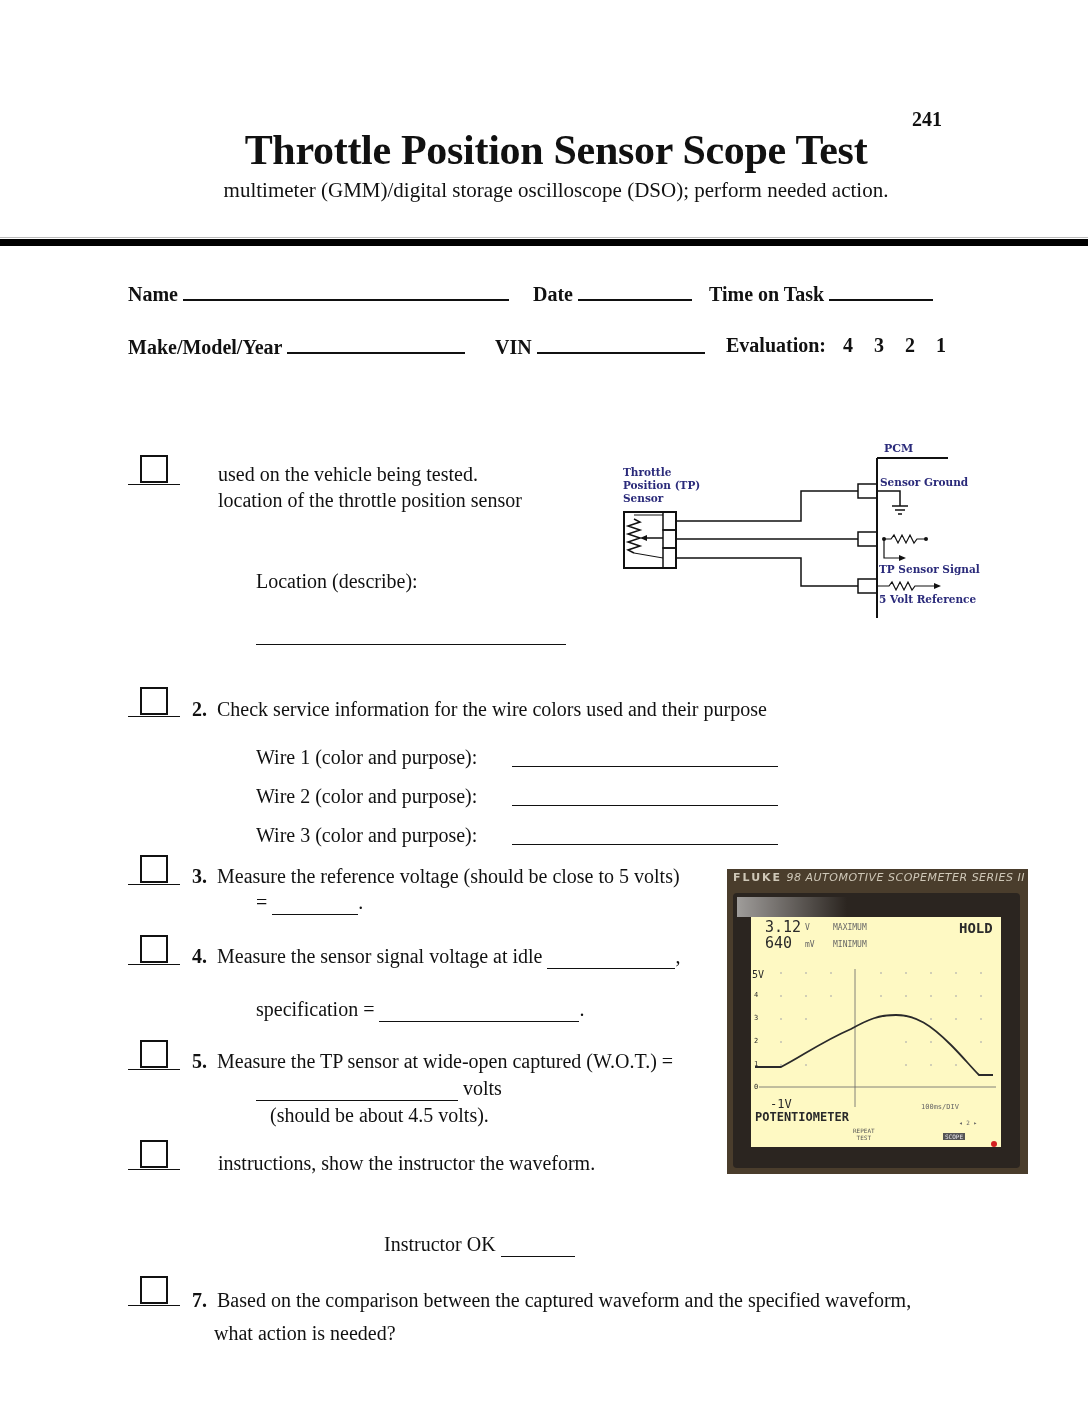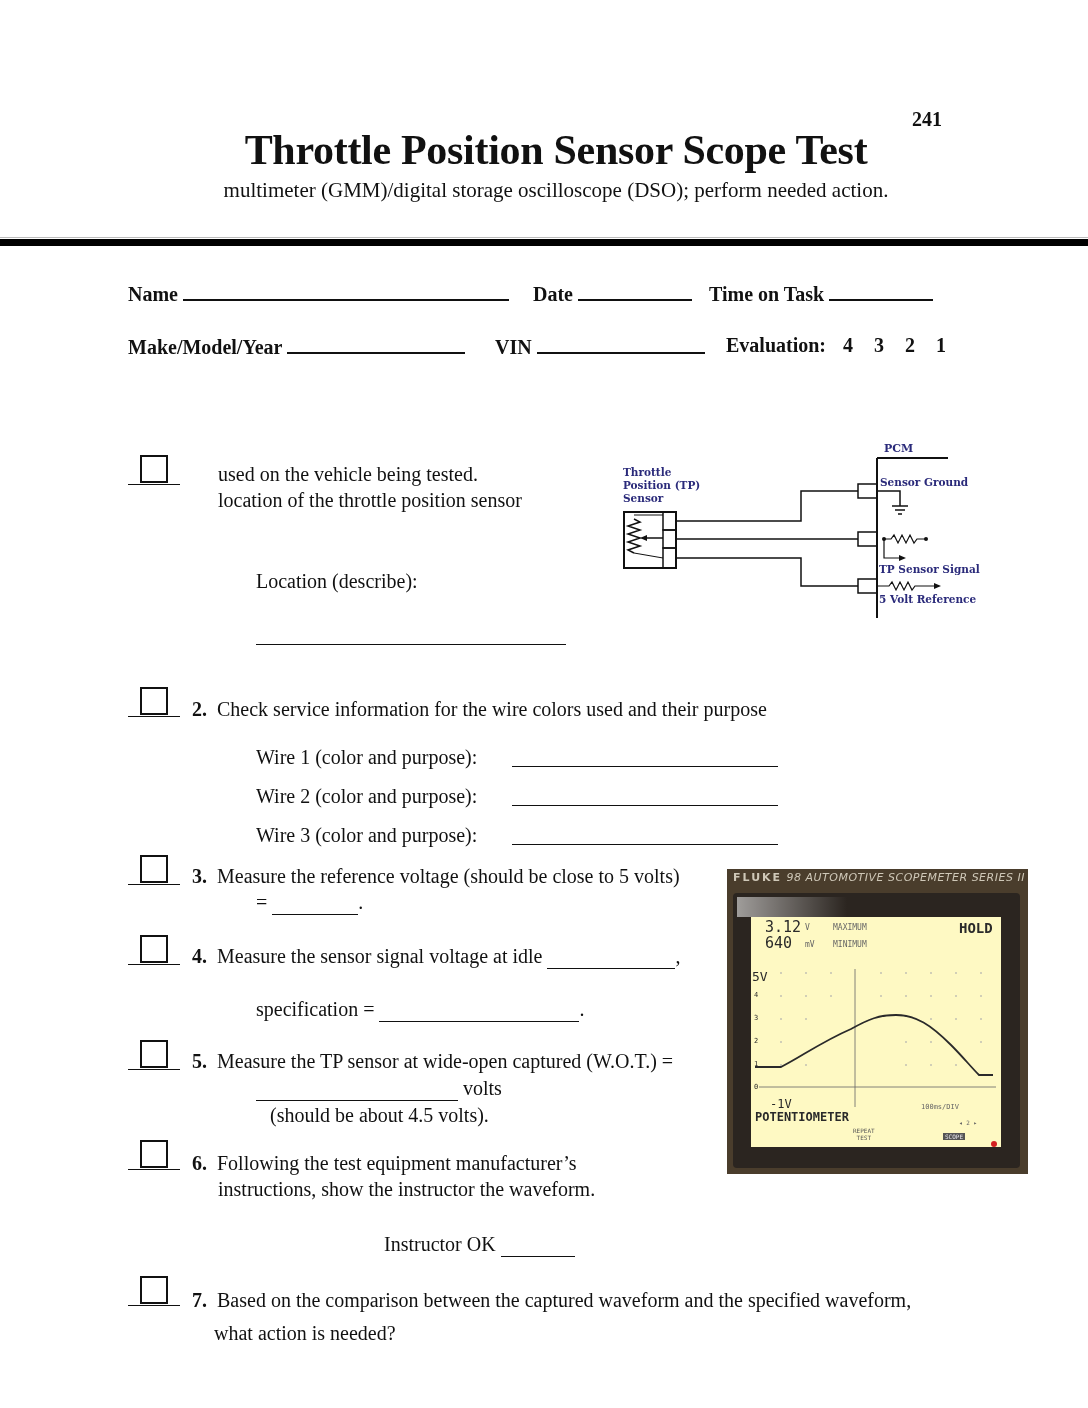--- a/index.html
+++ b/index.html
@@ -187,21 +187,20 @@
   <span class="uline" style="width:202px;"></span>
   <span>volts</span>
 </div>
 <div class="abs step-text" style="left:250px; top:1102px;margin-left:20px;">(should be about 4.5 volts).</div>
 
 <div class="abs checkbox-wrap" style="left:128px; top:1138px;">
   <div class="checkbox-box"></div>
   <div class="checkbox-line"></div>
 </div>
 <div class="abs step-text" style="left:192px; top:1150px;">
-  <div><b>6.</b>&nbsp; <span>Following the test equipment manufacturer’s</span></div>
   <div style="padding-left:26px;">instructions, show the instructor the waveform.</div>
 </div>
 <div class="abs step-text" style="left:384px; top:1231px;">
   <span>Instructor OK</span>
   <span class="uline" style="width:74px;"></span>
 </div>
 
 <div class="abs checkbox-wrap" style="left:128px; top:1274px;">
   <div class="checkbox-box"></div>
   <div class="checkbox-line"></div>
@@ -220,21 +219,21 @@
   <div class="abs" style="left:10px; top:28px; width:110px; height:20px; background:linear-gradient(90deg, rgba(255,255,255,0.55), rgba(255,255,255,0));"></div>
   <div class="abs scope-screen">
     <div class="abs lcd" style="left:14px; top:3px; font-size:15px; line-height:15px;">3.12</div>
     <div class="abs lcd" style="left:54px; top:6px; font-size:8px; color:#666;">V</div>
     <div class="abs lcd" style="left:82px; top:6px; font-size:8px; color:#666;">MAXIMUM</div>
     <div class="abs lcd" style="left:14px; top:19px; font-size:15px; line-height:15px;">640</div>
     <div class="abs lcd" style="left:54px; top:23px; font-size:8px; color:#666;">mV</div>
     <div class="abs lcd" style="left:82px; top:23px; font-size:8px; color:#666;">MINIMUM</div>
     <div class="abs lcd" style="left:208px; top:3px; font-size:14px; font-weight:bold;text-align:center;">HOLD</div>
 
-    <div class="abs lcd" style="left:1px; top:52px; font-size:13px;">5V</div>
+    <div class="abs lcd" style="left:1px; top:52px; font-size:10px;">5V</div>
     <div class="abs lcd" style="left:3px; top:74px; font-size:7px;">4</div>
     <div class="abs lcd" style="left:3px; top:97px; font-size:7px;">3</div>
     <div class="abs lcd" style="left:3px; top:120px; font-size:7px;">2</div>
     <div class="abs lcd" style="left:3px; top:143px; font-size:7px;">1</div>
     <div class="abs lcd" style="left:3px; top:166px; font-size:7px;">0</div>
     <div class="abs lcd" style="left:19px; top:180px; font-size:12px;">-1V</div>
 
     <svg class="abs" style="left:0; top:0;" width="250" height="230" viewBox="0 0 250 230">
       <g fill="#9a9aa8">
         <circle cx="30" cy="56" r="0.8"></circle>

